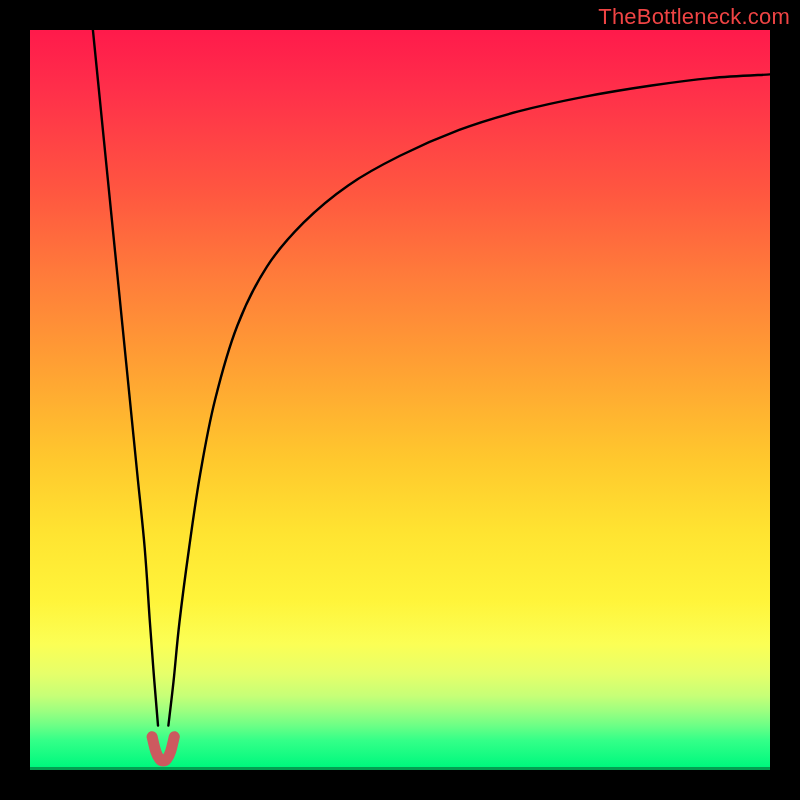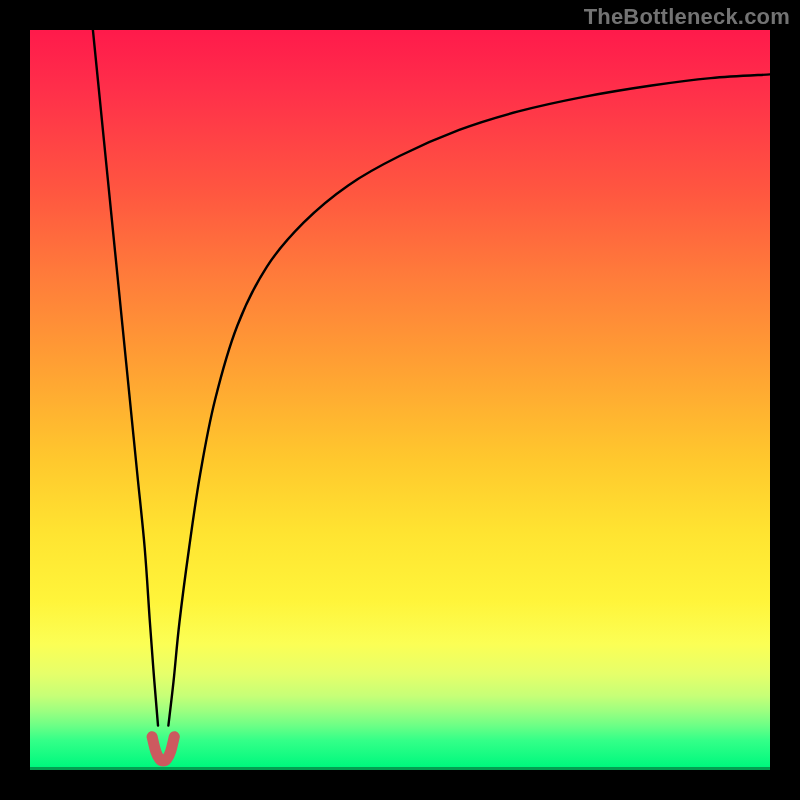--- a/index.html
+++ b/index.html
@@ -14,23 +14,23 @@
   .frame {
     position: relative;
     width: 800px;
     height: 800px;
     background: #000;
   }
   .watermark {
     position: absolute;
     top: 4px;
     right: 10px;
-    color: #737373;
+    color: #ef4444;
     font-size: 22px;
-    font-weight: 700;
+    font-weight: 400;
     letter-spacing: 0.2px;
     user-select: none;
   }
   .plot-area {
     position: absolute;
     left: 30px;
     top: 30px;
     width: 740px;
     height: 740px;
     overflow: hidden;

